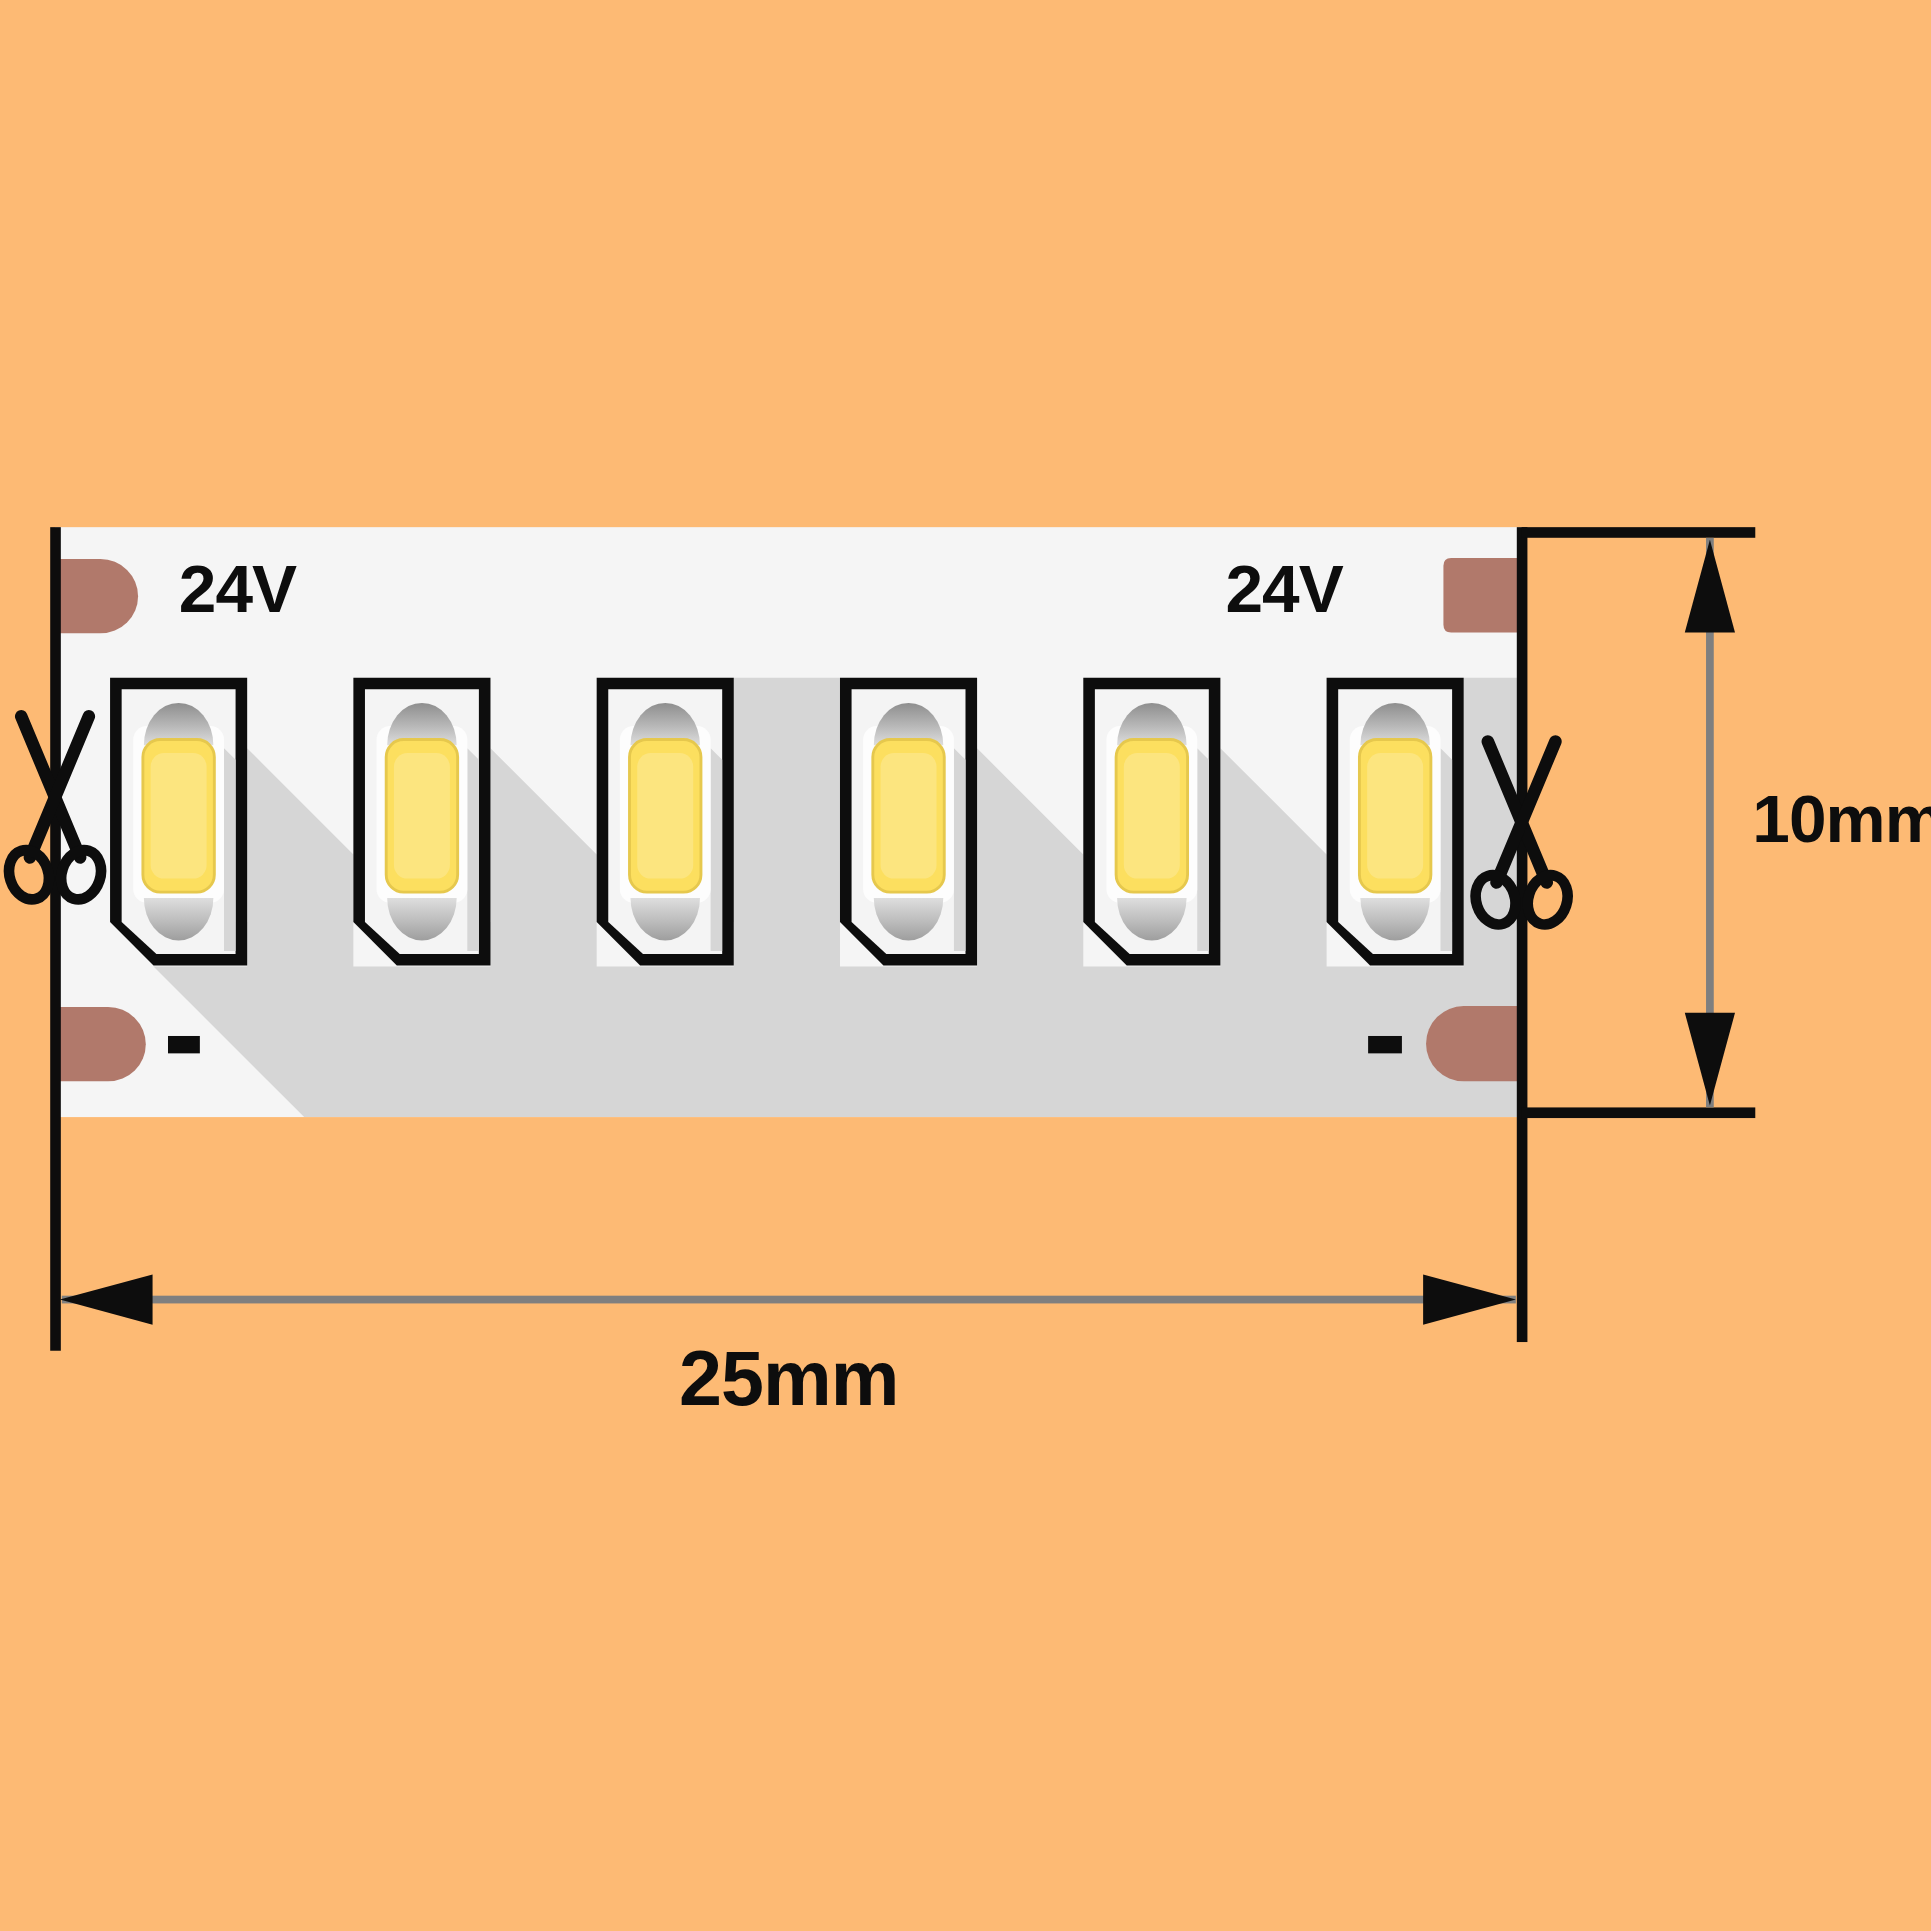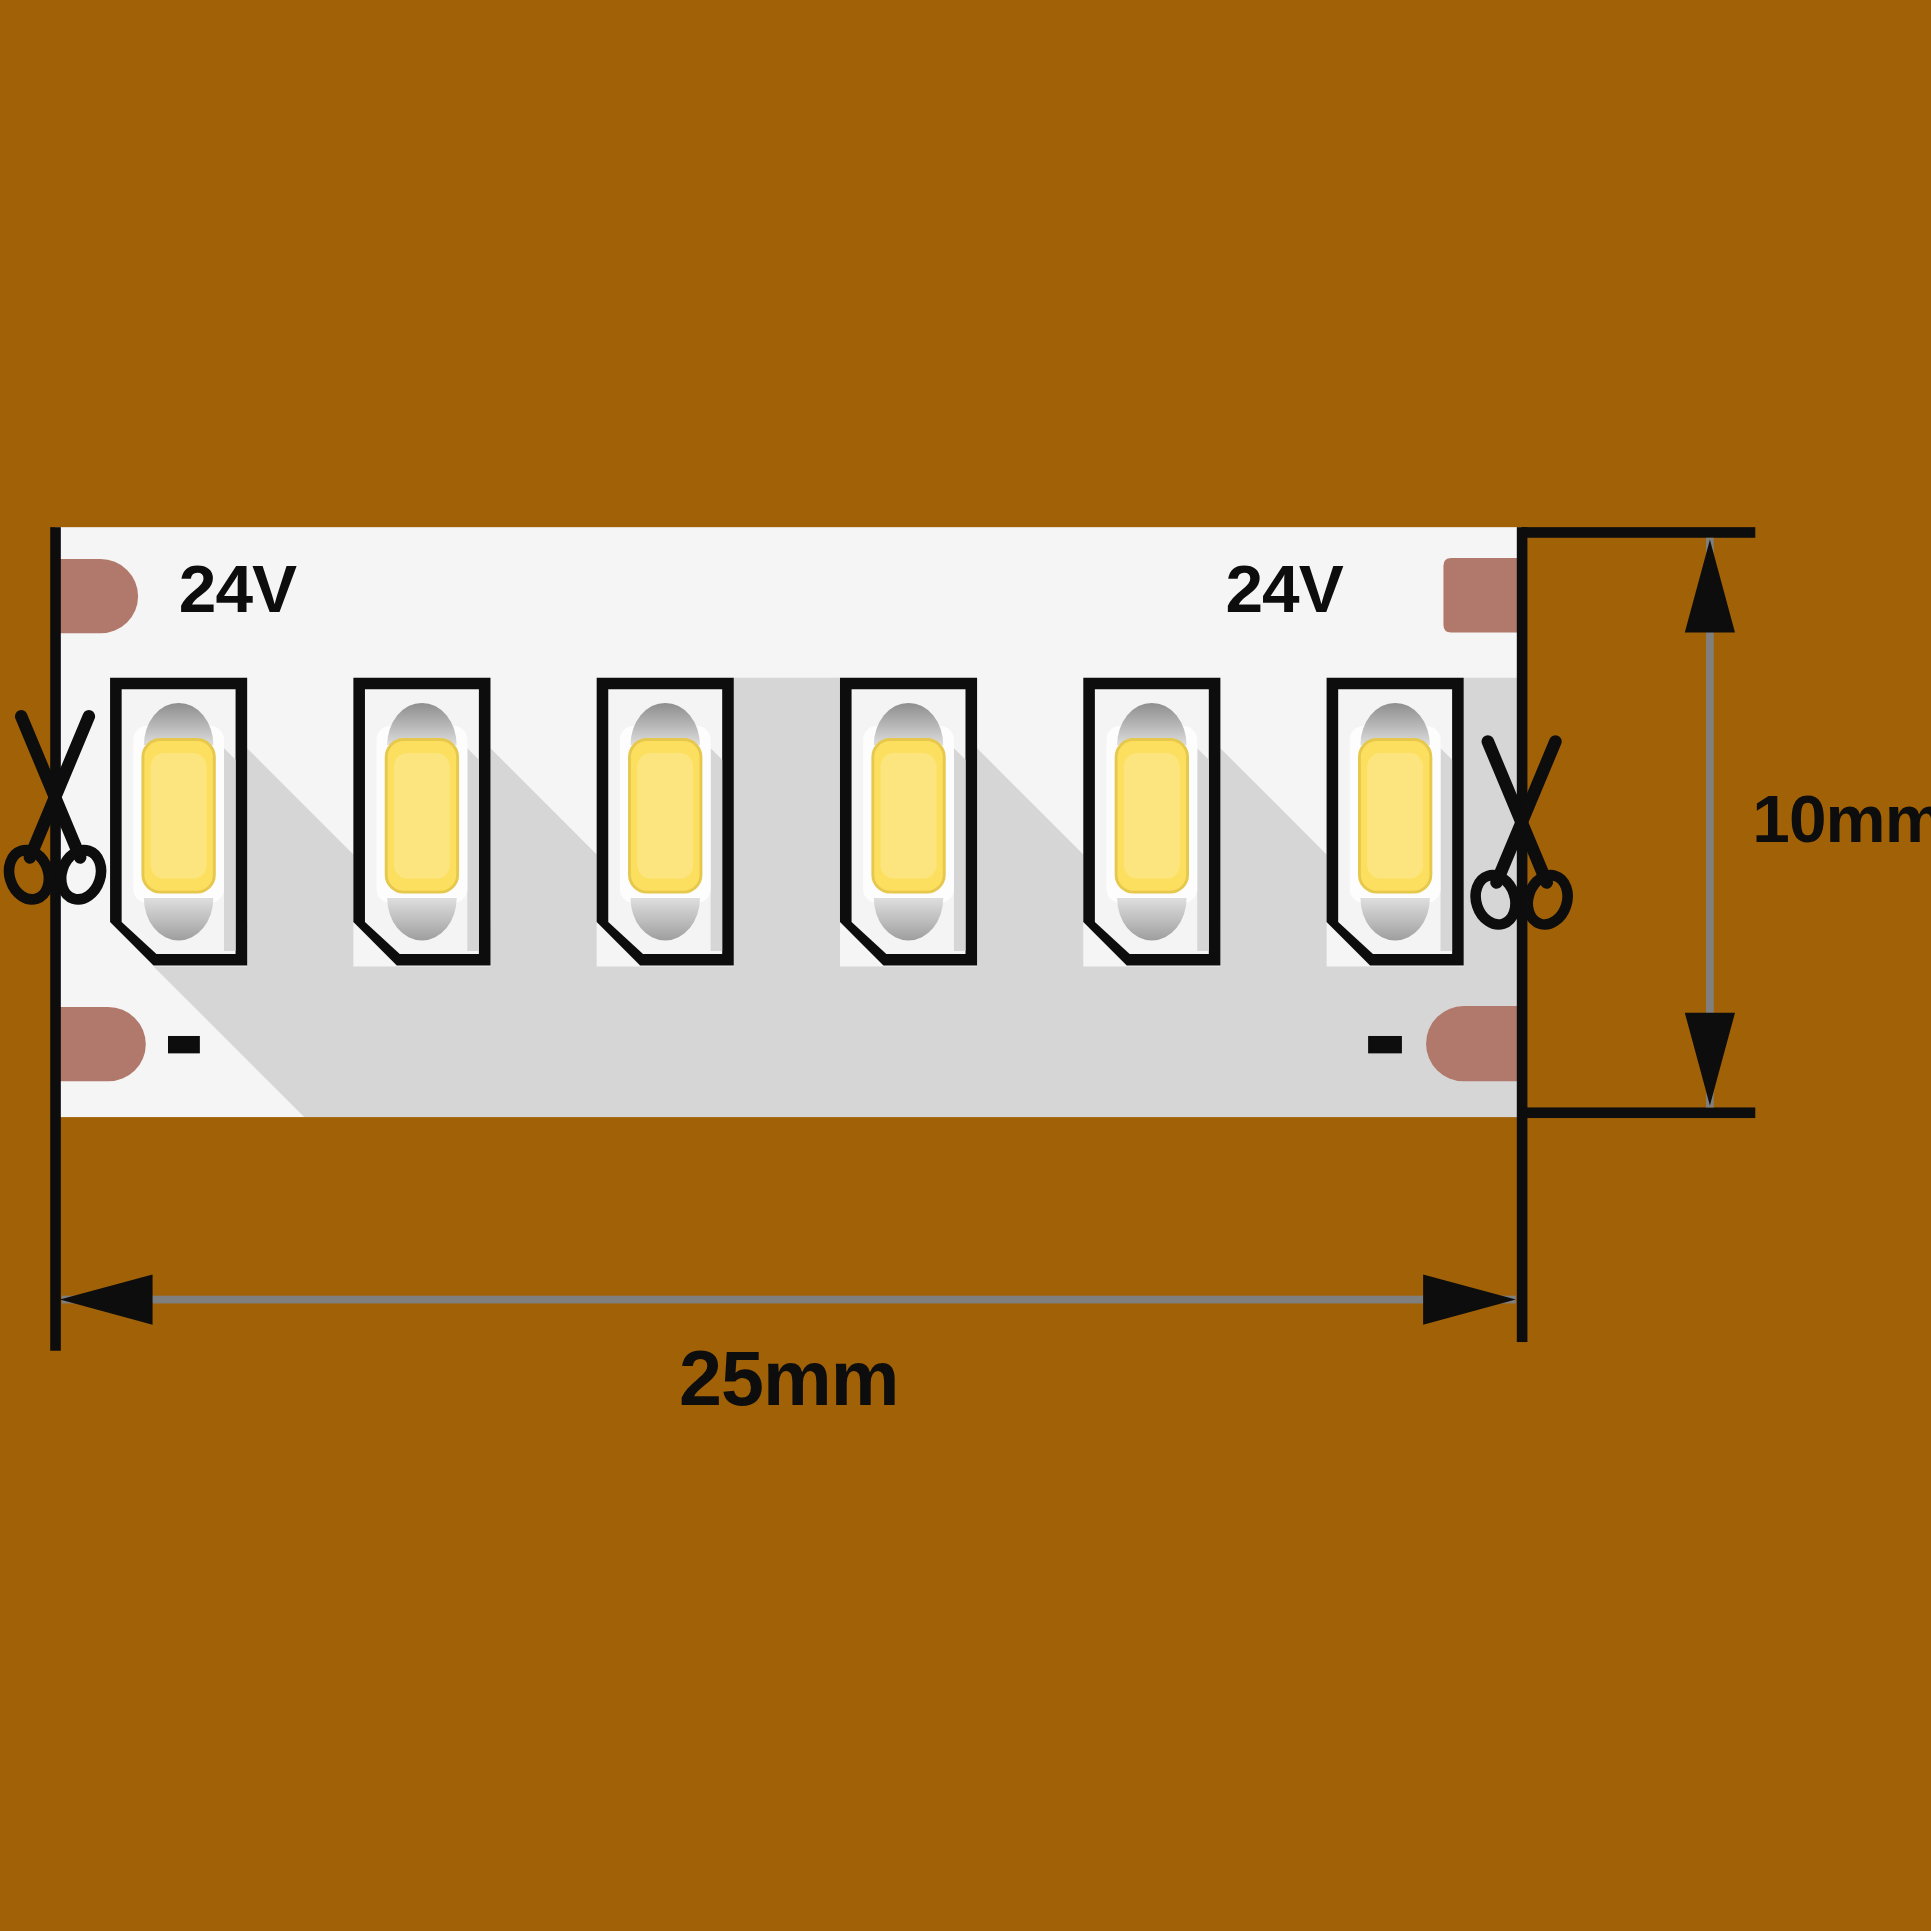--- a/index.html
+++ b/index.html
@@ -1,17 +1,17 @@
 <!DOCTYPE html>
 <html><head>
 <meta charset="utf-8">
 <style>
   html,body{margin:0;padding:0;background:#ffffff;}
   body{width:1931px;height:1931px;font-family:"Liberation Sans",sans-serif;}
-  .canvas{position:relative;width:1931px;height:1931px;background:#a16207;overflow:hidden;}
+  .canvas{position:relative;width:1931px;height:1931px;background:#fdba74;overflow:hidden;}
   svg{display:block;}
   text{font-family:"Liberation Sans",sans-serif;font-weight:700;fill:#0d0d0d;letter-spacing:-1px;}
 </style>
 </head>
 <body>
 
 <div class="canvas">
 <svg width="1931" height="1931" viewBox="0 0 2000 2000" xmlns="http://www.w3.org/2000/svg">
   <defs>
     <linearGradient id="gDomeTop" x1="0" y1="0" x2="0" y2="1">

